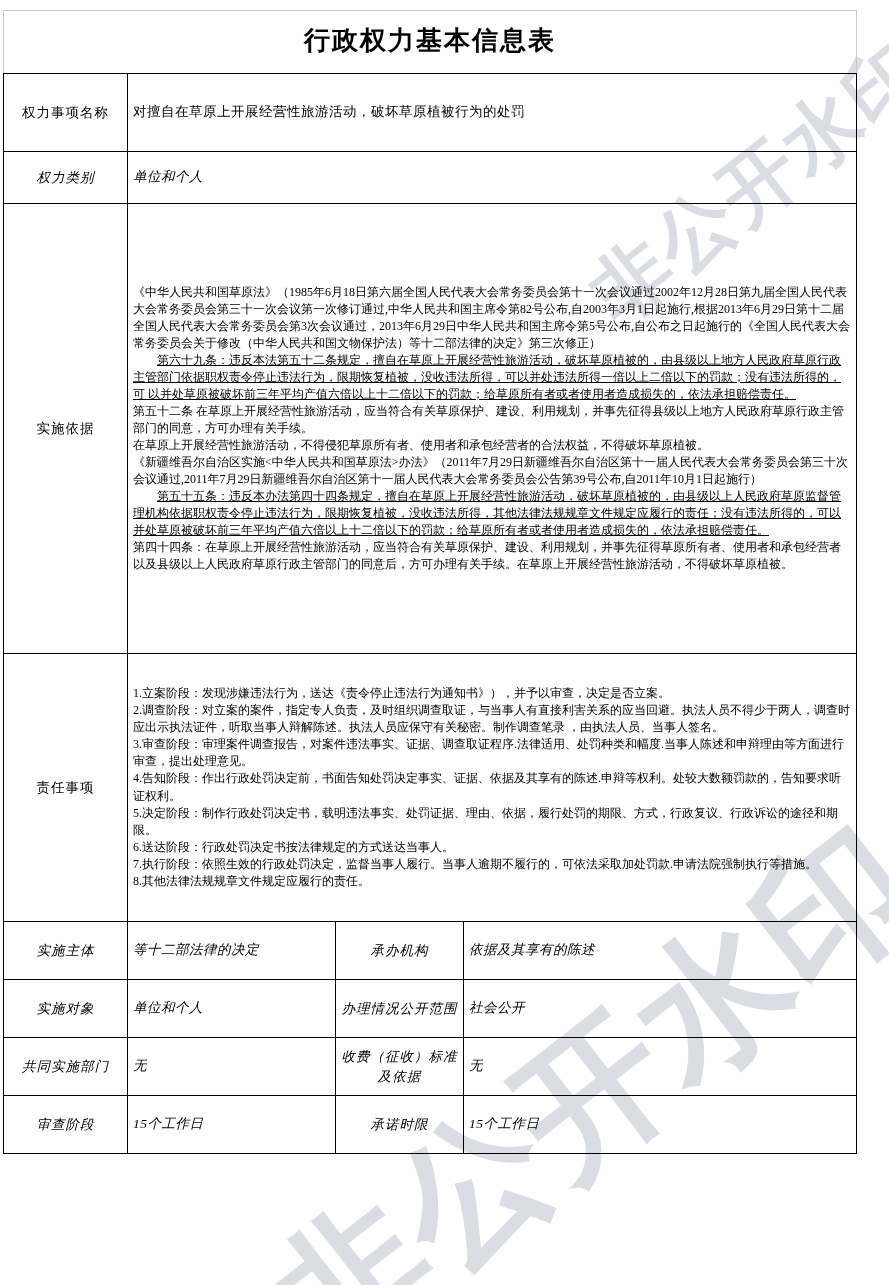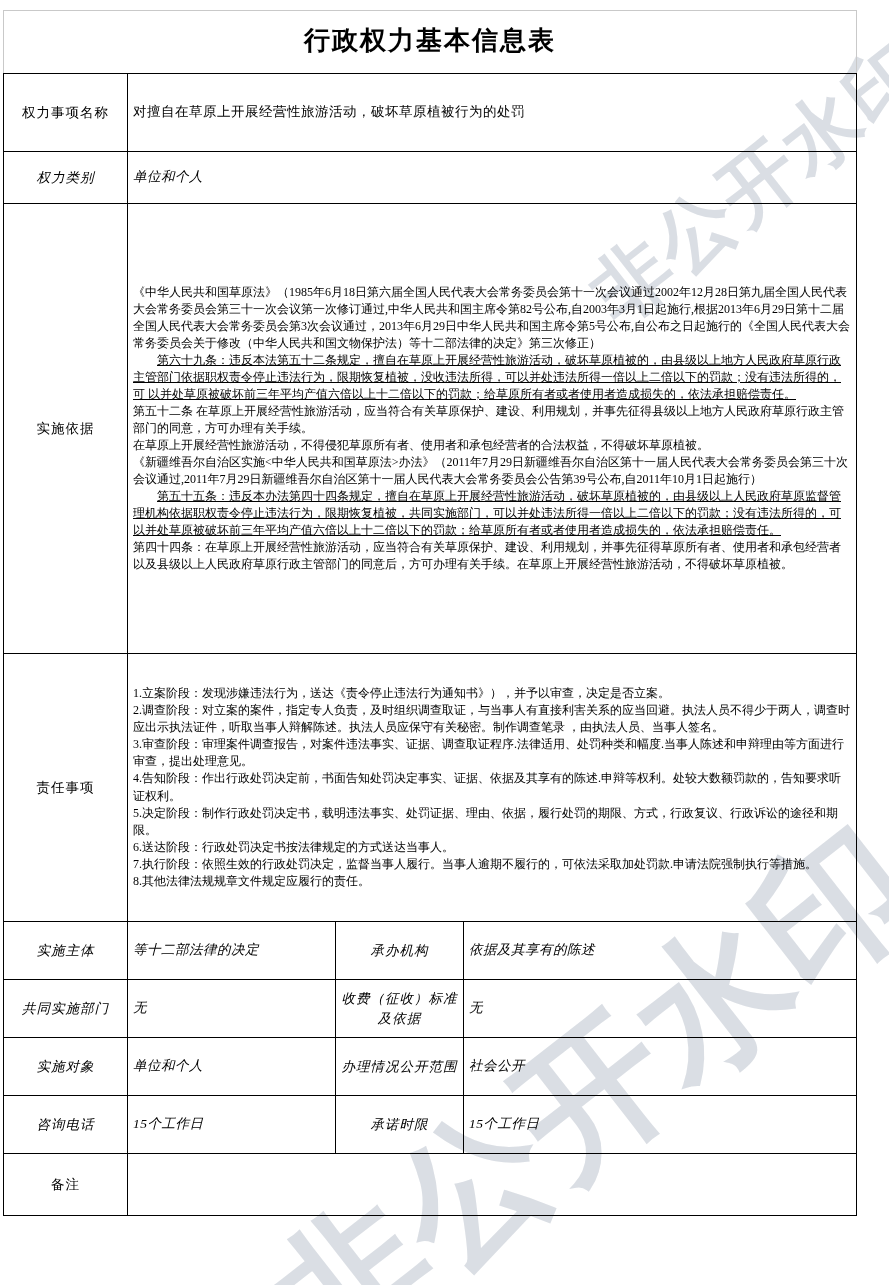--- a/index.html
+++ b/index.html
@@ -157,21 +157,21 @@
       </tr>
 
       <tr class="h-basis">
         <td class="lbl">实施依据</td>
         <td class="val-body" colspan="3" id="basis-cell">
             <p>《中华人民共和国草原法》（1985年6月18日第六届全国人民代表大会常务委员会第十一次会议通过2002年12月28日第九届全国人民代表大会常务委员会第三十一次会议第一次修订通过,中华人民共和国主席令第82号公布,自2003年3月1日起施行,根据2013年6月29日第十二届全国人民代表大会常务委员会第3次会议通过，2013年6月29日中华人民共和国主席令第5号公布,自公布之日起施行的《全国人民代表大会常务委员会关于修改（中华人民共和国文物保护法）等十二部法律的决定》第三次修正）</p>
             <p class="ind">第六十九条：违反本法第五十二条规定，擅自在草原上开展经营性旅游活动，破坏草原植被的，由县级以上地方人民政府草原行政主管部门依据职权责令停止违法行为，限期恢复植被，没收违法所得，可以并处违法所得一倍以上二倍以下的罚款；没有违法所得的，可 以并处草原被破坏前三年平均产值六倍以上十二倍以下的罚款；给草原所有者或者使用者造成损失的，依法承担赔偿责任。</p>
             <p>第五十二条 在草原上开展经营性旅游活动，应当符合有关草原保护、建设、利用规划，并事先征得县级以上地方人民政府草原行政主管部门的同意，方可办理有关手续。</p>
             <p>在草原上开展经营性旅游活动，不得侵犯草原所有者、使用者和承包经营者的合法权益，不得破坏草原植被。</p>
             <p>《新疆维吾尔自治区实施&lt;中华人民共和国草原法&gt;办法》（2011年7月29日新疆维吾尔自治区第十一届人民代表大会常务委员会第三十次会议通过,2011年7月29日新疆维吾尔自治区第十一届人民代表大会常务委员会公告第39号公布,自2011年10月1日起施行）</p>
-            <p class="ind">第五十五条：违反本办法第四十四条规定，擅自在草原上开展经营性旅游活动，破坏草原植被的，由县级以上人民政府草原监督管理机构依据职权责令停止违法行为，限期恢复植被，共同实施部门，可以并处违法所得一倍以上二倍以下的罚款；没有违法所得的，可以并处草原被破坏前三年平均产值六倍以上十二倍以下的罚款；给草原所有者或者使用者造成损失的，依法承担赔偿责任。</p>
+            <p class="ind">第五十五条：违反本办法第四十四条规定，擅自在草原上开展经营性旅游活动，破坏草原植被的，由县级以上人民政府草原监督管理机构依据职权责令停止违法行为，限期恢复植被，没收违法所得，其他法律法规规章文件规定应履行的责任；没有违法所得的，可以并处草原被破坏前三年平均产值六倍以上十二倍以下的罚款；给草原所有者或者使用者造成损失的，依法承担赔偿责任。</p>
             <p>第四十四条：在草原上开展经营性旅游活动，应当符合有关草原保护、建设、利用规划，并事先征得草原所有者、使用者和承包经营者以及县级以上人民政府草原行政主管部门的同意后，方可办理有关手续。在草原上开展经营性旅游活动，不得破坏草原植被。</p>
           </td>
       </tr>
 
       <tr class="h-duty">
         <td class="lbl">责任事项</td>
         <td class="val-body" colspan="3" id="duty-cell">
             <p>1.立案阶段：发现涉嫌违法行为，送达《责令停止违法行为通知书》），并予以审查，决定是否立案。</p>
             <p>2.调查阶段：对立案的案件，指定专人负责，及时组织调查取证，与当事人有直接利害关系的应当回避。执法人员不得少于两人，调查时应出示执法证件，听取当事人辩解陈述。执法人员应保守有关秘密。制作调查笔录 ，由执法人员、当事人签名。</p>
             <p>3.审查阶段：审理案件调查报告，对案件违法事实、证据、调查取证程序.法律适用、处罚种类和幅度.当事人陈述和申辩理由等方面进行审查，提出处理意见。</p>
@@ -184,41 +184,37 @@
       </tr>
 
       <tr class="h-std">
         <td class="lbl">实施主体</td>
         <td class="val-center">等十二部法律的决定</td>
         <td class="lbl">承办机构</td>
         <td class="val-center">依据及其享有的陈述</td>
       </tr>
 
       <tr class="h-std">
+        <td class="lbl">实施对象</td>
+        <td class="val-center">单位和个人</td>
+        <td class="lbl">办理情况公开范围</td>
+        <td class="val-center">社会公开</td>
+      </tr>
+
+      <tr class="h-std">
         <td class="lbl">共同实施部门</td>
         <td class="val-center">无</td>
         <td class="lbl">收费（征收）标准及依据</td>
         <td class="val-center">无</td>
       </tr>
 
       <tr class="h-std">
-        <td class="lbl">实施对象</td>
-        <td class="val-center">单位和个人</td>
-        <td class="lbl">办理情况公开范围</td>
-        <td class="val-center">社会公开</td>
-      </tr>
-
-      <tr class="h-std">
-        <td class="lbl">咨询电话</td>
+        <td class="lbl">审查阶段</td>
         <td class="val-center">15个工作日</td>
         <td class="lbl">承诺时限</td>
         <td class="val-center">15个工作日</td>
       </tr>
 
 
-      <tr class="h-note">
-        <td class="lbl">备注</td>
-        <td class="val-center" colspan="3"></td>
-      </tr>
 
     </tbody>
   </table>
 </div>
 
 </body></html>

